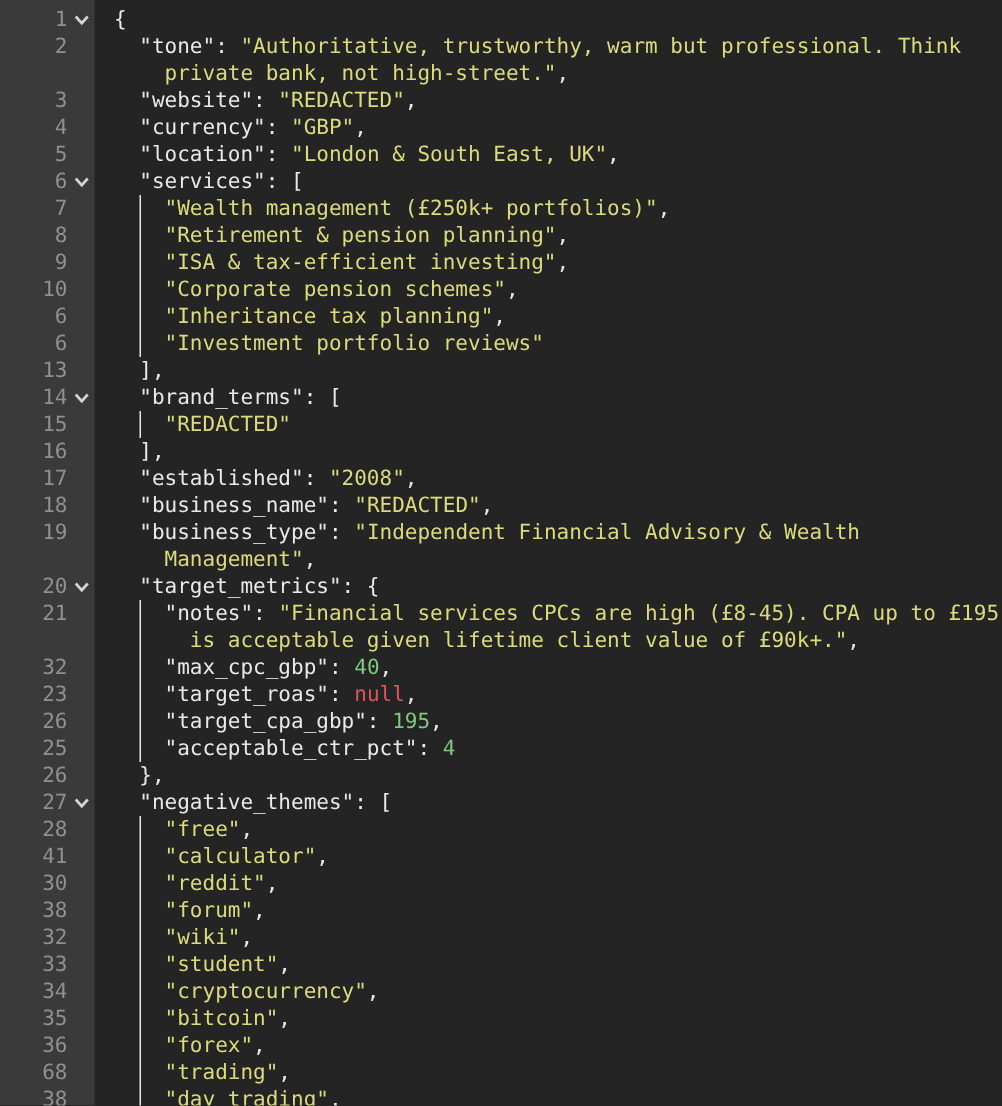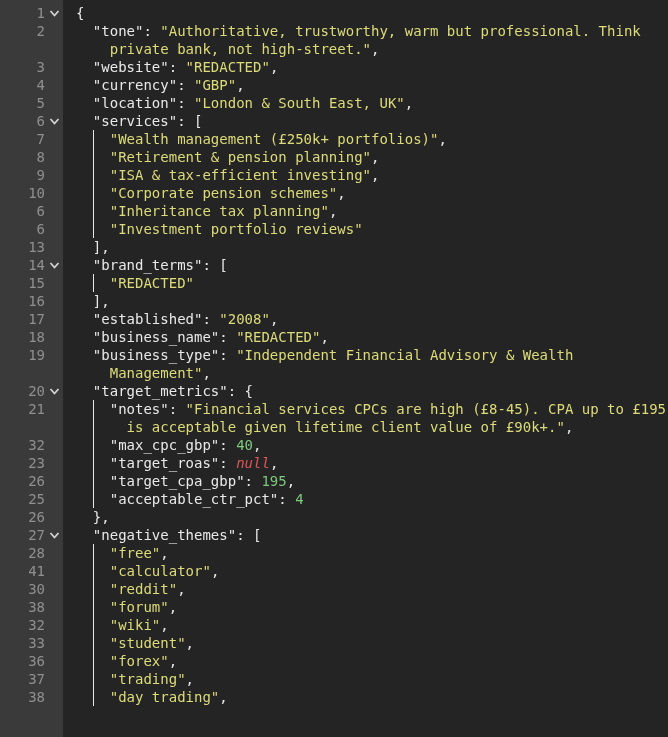--- a/index.html
+++ b/index.html
@@ -65,21 +65,21 @@
     left: calc(13px + 2ch);
     top: 0;
     bottom: 0;
     width: 1px;
     background: var(--guide);
   }
   .tk-key   { color: var(--key); }
   .tk-punct { color: var(--punct); }
   .tk-str   { color: var(--string); }
   .tk-num   { color: var(--number); }
-  .tk-null  { color: var(--null); font-style: italic; }
+  .tk-null  { color: var(--null); }
 </style>
 </head>
 <body style="background: rgb(36, 36, 36);">
 
 <div class="editor">
   <div class="gutter-bg"></div>
   <div class="rows">
       <div class="row"><div class="gutter"><span class="lnum">1</span><span class="fold"><svg width="11" height="9" viewBox="0 0 11 9">
               <polyline points="1.5,2 5.5,6.5 9.5,2" fill="none" stroke="#d4d4d4" stroke-width="1.8"></polyline>
             </svg></span></div><div class="code"><span></span><span class="tk-punct">{</span></div></div>
@@ -119,17 +119,19 @@
       <div class="row"><div class="gutter"><span class="lnum">26</span><span class="fold"></span></div><div class="code"><span>  </span><span class="tk-punct">},</span></div></div>
       <div class="row"><div class="gutter"><span class="lnum">27</span><span class="fold"><svg width="11" height="9" viewBox="0 0 11 9">
               <polyline points="1.5,2 5.5,6.5 9.5,2" fill="none" stroke="#d4d4d4" stroke-width="1.8"></polyline>
             </svg></span></div><div class="code"><span>  </span><span class="tk-key">"negative_themes"</span><span class="tk-punct">: [</span></div></div>
       <div class="row"><div class="gutter"><span class="lnum">28</span><span class="fold"></span></div><div class="code"><span class="guide"></span><span>    </span><span class="tk-str">"free"</span><span class="tk-punct">,</span></div></div>
       <div class="row"><div class="gutter"><span class="lnum">41</span><span class="fold"></span></div><div class="code"><span class="guide"></span><span>    </span><span class="tk-str">"calculator"</span><span class="tk-punct">,</span></div></div>
       <div class="row"><div class="gutter"><span class="lnum">30</span><span class="fold"></span></div><div class="code"><span class="guide"></span><span>    </span><span class="tk-str">"reddit"</span><span class="tk-punct">,</span></div></div>
       <div class="row"><div class="gutter"><span class="lnum">38</span><span class="fold"></span></div><div class="code"><span class="guide"></span><span>    </span><span class="tk-str">"forum"</span><span class="tk-punct">,</span></div></div>
       <div class="row"><div class="gutter"><span class="lnum">32</span><span class="fold"></span></div><div class="code"><span class="guide"></span><span>    </span><span class="tk-str">"wiki"</span><span class="tk-punct">,</span></div></div>
       <div class="row"><div class="gutter"><span class="lnum">33</span><span class="fold"></span></div><div class="code"><span class="guide"></span><span>    </span><span class="tk-str">"student"</span><span class="tk-punct">,</span></div></div>
+      <div class="row"><div class="gutter"><span class="lnum">34</span><span class="fold"></span></div><div class="code"><span class="guide"></span><span>    </span><span class="tk-str">"cryptocurrency"</span><span class="tk-punct">,</span></div></div>
+      <div class="row"><div class="gutter"><span class="lnum">35</span><span class="fold"></span></div><div class="code"><span class="guide"></span><span>    </span><span class="tk-str">"bitcoin"</span><span class="tk-punct">,</span></div></div>
       <div class="row"><div class="gutter"><span class="lnum">36</span><span class="fold"></span></div><div class="code"><span class="guide"></span><span>    </span><span class="tk-str">"forex"</span><span class="tk-punct">,</span></div></div>
-      <div class="row"><div class="gutter"><span class="lnum">37</span><span class="fold"></span></div><div class="code"><span class="guide"></span><span>    </span><span class="tk-str">"trading"</span><span class="tk-punct">,</span></div></div>
+      <div class="row"><div class="gutter"><span class="lnum">68</span><span class="fold"></span></div><div class="code"><span class="guide"></span><span>    </span><span class="tk-str">"trading"</span><span class="tk-punct">,</span></div></div>
       <div class="row"><div class="gutter"><span class="lnum">38</span><span class="fold"></span></div><div class="code"><span class="guide"></span><span>    </span><span class="tk-str">"day trading"</span><span class="tk-punct">,</span></div></div>
     </div>
 </div>
 
 </body></html>

